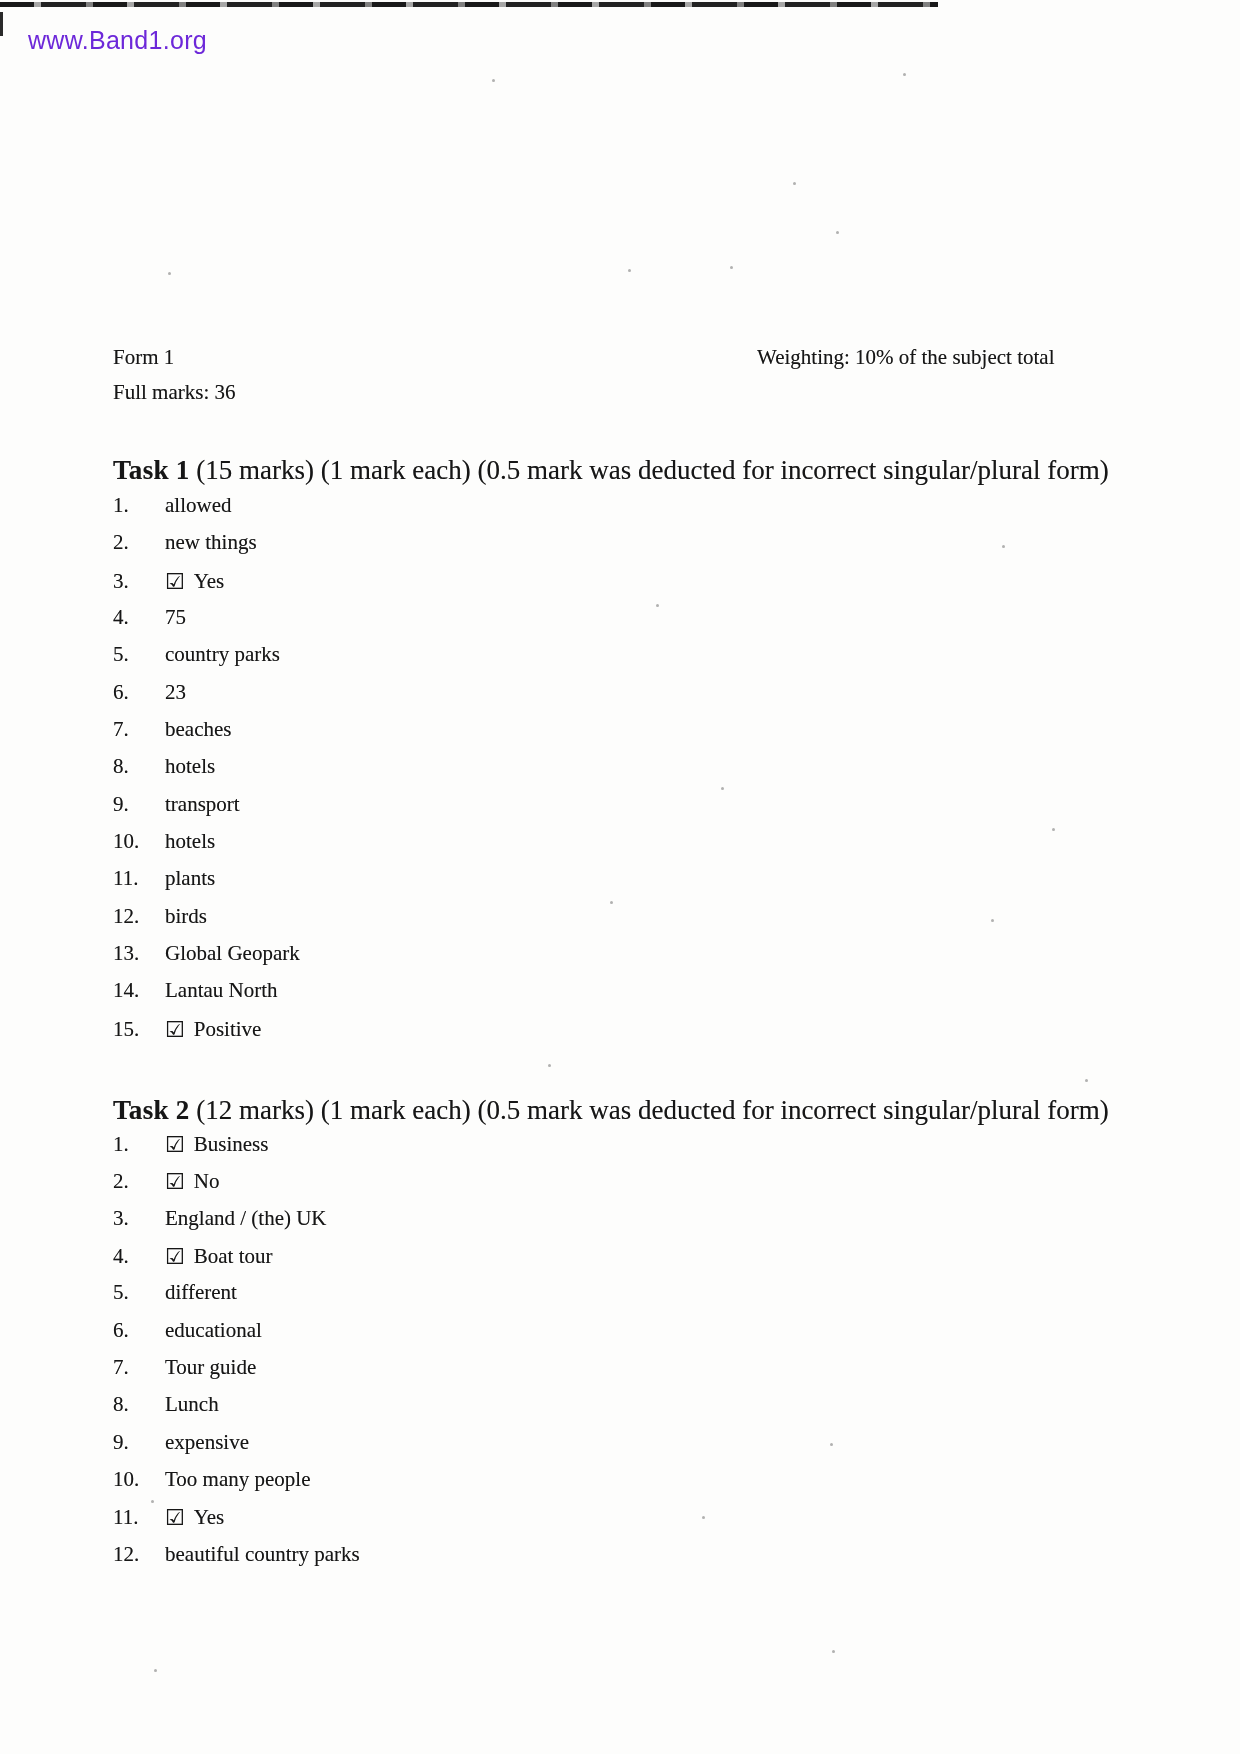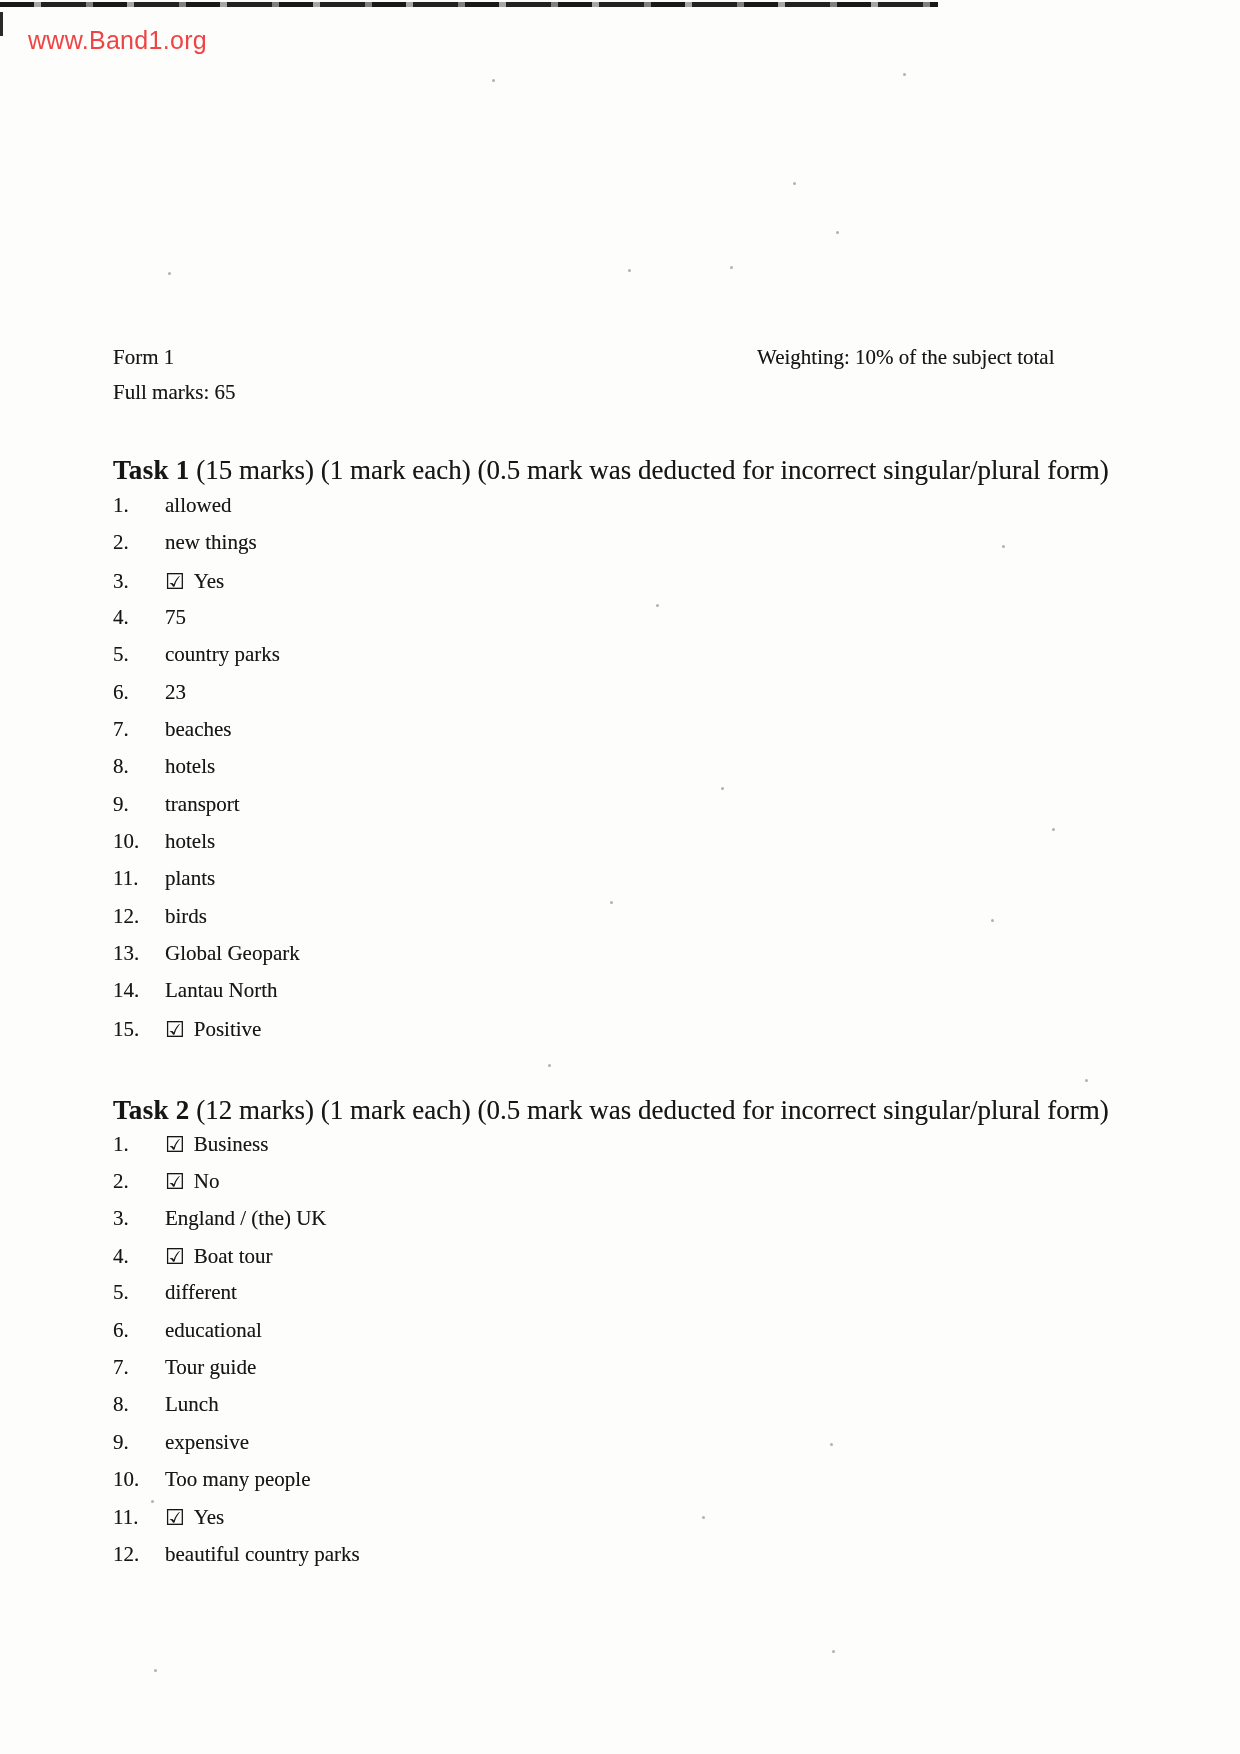--- a/index.html
+++ b/index.html
@@ -28,21 +28,21 @@
     top: 12px; left: 0;
     width: 3px; height: 24px;
     background: #2a2a2a;
   }
 
   .watermark {
     position: absolute;
     top: 26px; left: 28px;
     font-family: "Liberation Sans", sans-serif;
     font-size: 25px;
-    color: #ef4444;
+    color: #6d28d9;
     letter-spacing: 0.3px;
   }
 
   .title-block {
     position: absolute;
     top: 99px; left: 0;
     width: 1240px;
     text-align: center;
   }
   .title-line {
@@ -117,21 +117,21 @@
 <div class="page">
 
   <div class="scan-topline"></div>
   <div class="scan-corner-tick"></div>
 
   <div class="watermark">www.Band1.org</div>
 
 
   <div class="info-left">
     <div class="info-line">Form 1</div>
-    <div class="info-line">Full marks: 65</div>
+    <div class="info-line">Full marks: 36</div>
   </div>
   <div class="info-right">
     <div class="info-line">Weighting: 10% of the subject total</div>
   </div>
 
   <div class="task-header task1-header">
     <span class="task-name">Task 1</span><span> (15 marks) (1 mark each) (0.5 mark was deducted for incorrect singular/plural form)</span>
   </div>
 
   <div class="answer-list task1-list">

